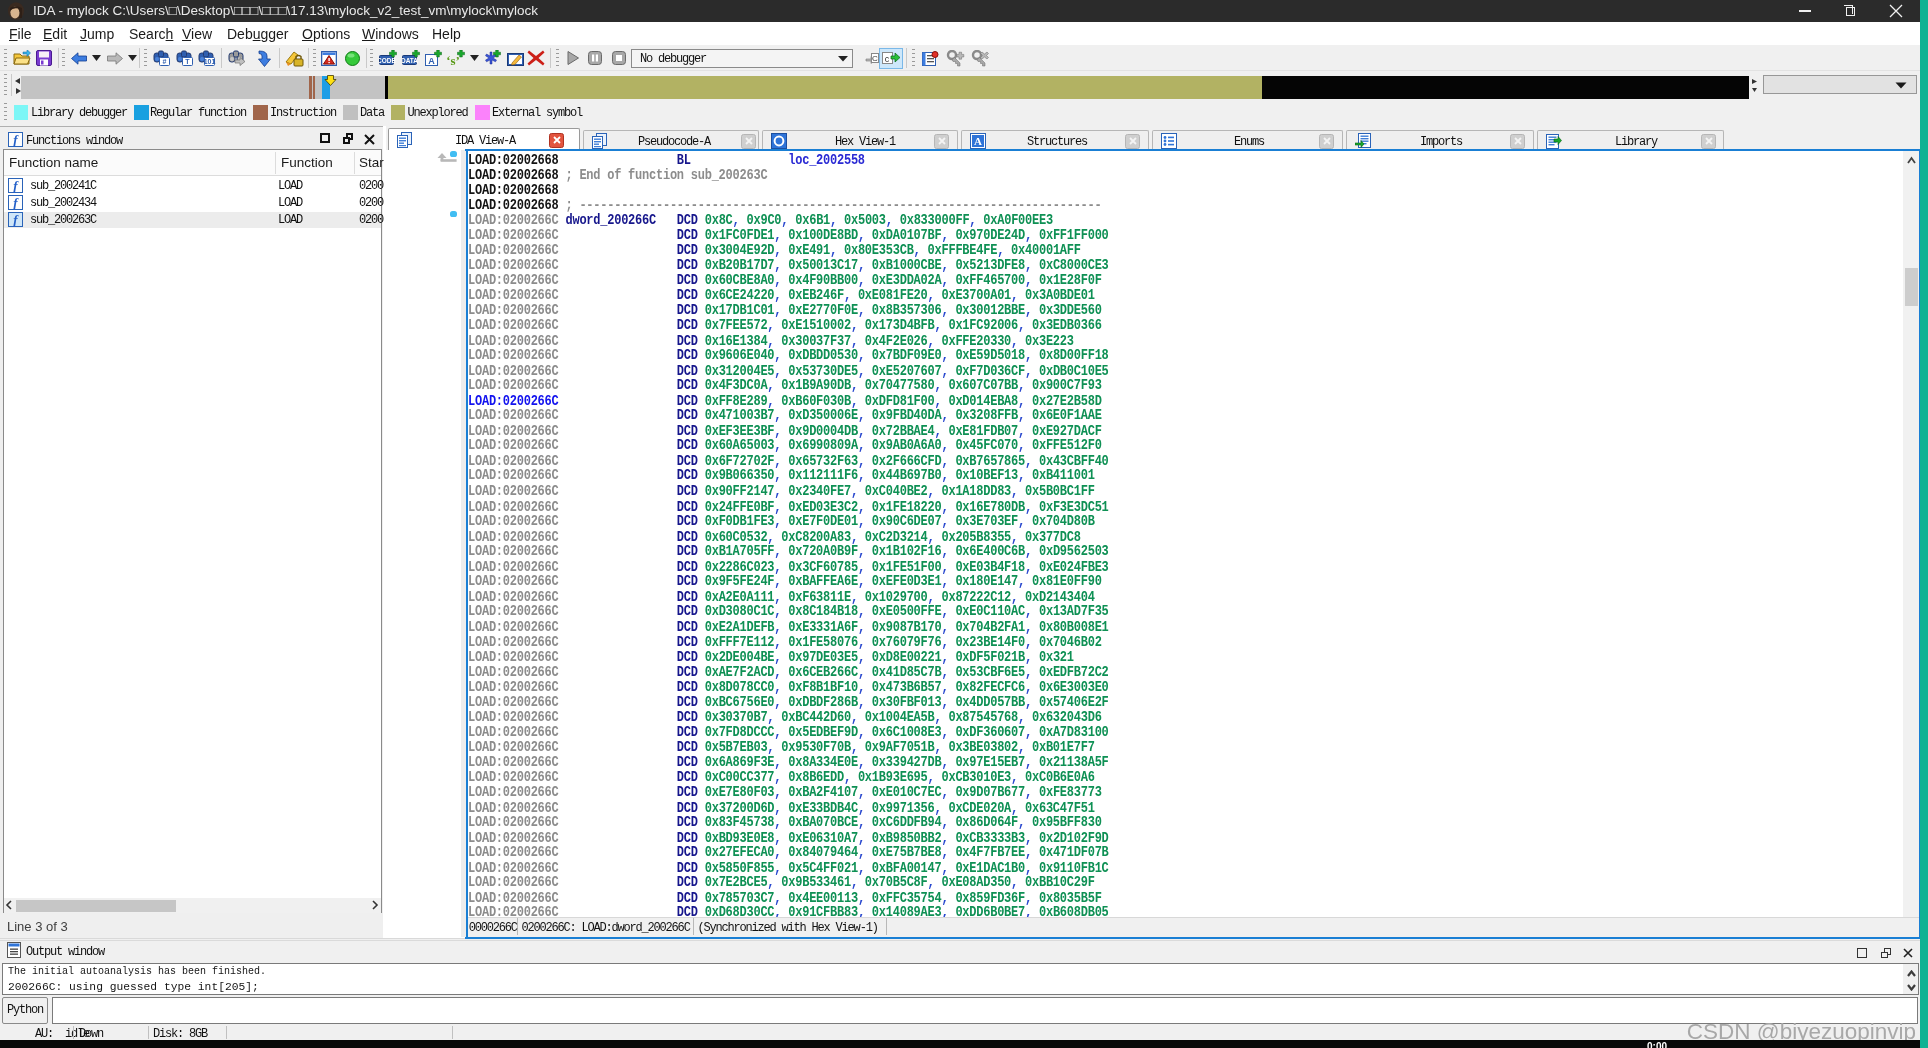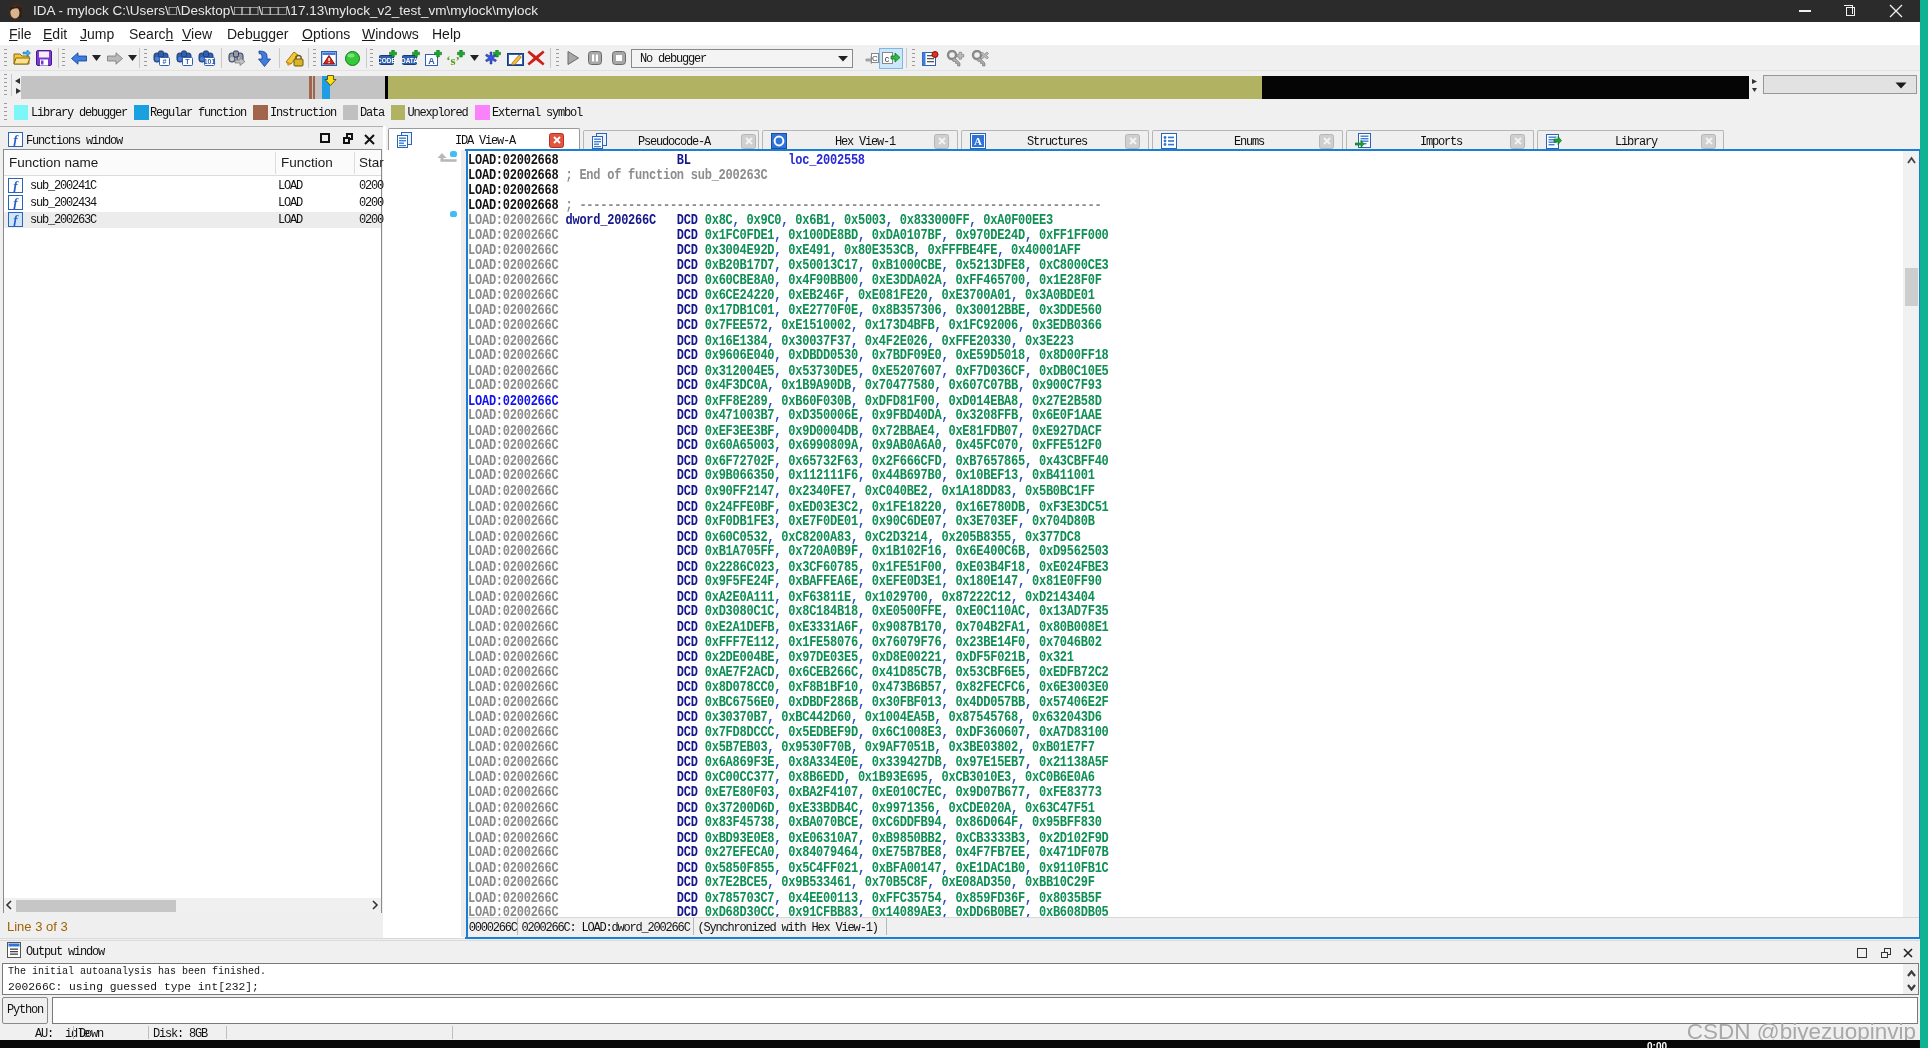--- a/index.html
+++ b/index.html
@@ -386,21 +386,21 @@
 <div class="ab" style="position:absolute;left:5px;top:900px;width:8px;height:10px;">
     <svg width="8" height="10" viewBox="0 0 8 10" style="">
       <path d="M6 1 L2 5 L6 9" stroke="#333" stroke-width="1.6" fill="none"></path>
     </svg>
   </div>
 <div class="ab" style="position:absolute;left:371px;top:900px;width:8px;height:10px;">
     <svg width="8" height="10" viewBox="0 0 8 10" style="">
       <path d="M2 1 L6 5 L2 9" stroke="#333" stroke-width="1.6" fill="none"></path>
     </svg>
   </div>
-<div class="ab" style="position:absolute;left:7px;top:919px;width:120px;height:16px;font-size:13px;color:#a16207">Line 3 of 3</div>
+<div class="ab" style="position:absolute;left:7px;top:919px;width:120px;height:16px;font-size:13px;color:#404040">Line 3 of 3</div>
 <div class="ab" style="position:absolute;left:386px;top:126px;width:1534px;height:24px;background:#f0f0f0"></div>
 <div class="ab" style="position:absolute;left:388px;top:128px;width:192px;height:22px;background:#fff;border:1px solid #9a9a9a;border-bottom:none;border-radius:2px 2px 0 0"></div>
 <div class="ab" style="position:absolute;left:397px;top:132px;width:16px;height:16px;">
     <svg width="16" height="16" viewBox="0 0 16 16" style="">
       <rect x="4.5" y="0.5" width="10" height="12" fill="#eaf2fc" stroke="#2a63b8"></rect>
       <rect x="0.5" y="3.5" width="10" height="12" fill="#fff" stroke="#2a63b8"></rect>
       <rect x="2" y="5.5" width="7" height="1.4" fill="#3f7ed6"></rect>
       <rect x="2" y="8" width="7" height="1.4" fill="#3f7ed6"></rect>
       <rect x="2" y="10.5" width="5" height="1.4" fill="#3f7ed6"></rect>
       <rect x="2" y="13" width="7" height="1.2" fill="#3f7ed6"></rect>
@@ -563,21 +563,21 @@
 <div class="ab" style="position:absolute;left:1884px;top:948px;width:6.5px;height:6.5px;border:1.8px solid #333;background:#f0f0f0"></div>
 <div class="ab" style="position:absolute;left:1881px;top:951.5px;width:6.5px;height:6.5px;border:1.8px solid #333;background:#f0f0f0"></div>
 <div class="ab" style="position:absolute;left:1903px;top:948px;width:10px;height:10px;">
     <svg width="10" height="10" viewBox="0 0 10 10" style="">
       <path d="M1 1 L9 9 M9 1 L1 9" stroke="#222" stroke-width="1.6"></path>
     </svg>
   </div>
 <div class="ab" style="position:absolute;left:2px;top:962.5px;width:1917px;height:32px;background:#fff;border:1px solid #7a7a7a"></div>
 <div class="ab" style="position:absolute;left:1903px;top:963.5px;width:15px;height:30px;background:#f0f0f0"></div>
 <div class="ab mono" style="position:absolute;left:8px;top:965.5px;width:900px;height:14px;font-size:10px;color:#141414">The initial autoanalysis has been finished.</div>
-<div class="ab mono" style="position:absolute;left:8px;top:980.5px;width:900px;height:14px;font-size:11.3px;color:#141414">200266C: using guessed type int[232];</div>
+<div class="ab mono" style="position:absolute;left:8px;top:980.5px;width:900px;height:14px;font-size:11.3px;color:#141414">200266C: using guessed type int[205];</div>
 <div class="ab" style="position:absolute;left:1906.5px;top:970px;width:8.5px;height:7px;">
     <svg width="9" height="7" viewBox="0 0 9 7" style="">
       <path d="M1 6 L4.5 1.5 L8 6" stroke="#3c3c3c" stroke-width="2.2" fill="none"></path>
     </svg>
   </div>
 <div class="ab" style="position:absolute;left:1906.5px;top:984px;width:8.5px;height:7px;">
     <svg width="9" height="7" viewBox="0 0 9 7" style="">
       <path d="M1 1 L4.5 5.5 L8 1" stroke="#3c3c3c" stroke-width="2.2" fill="none"></path>
     </svg>
   </div>

